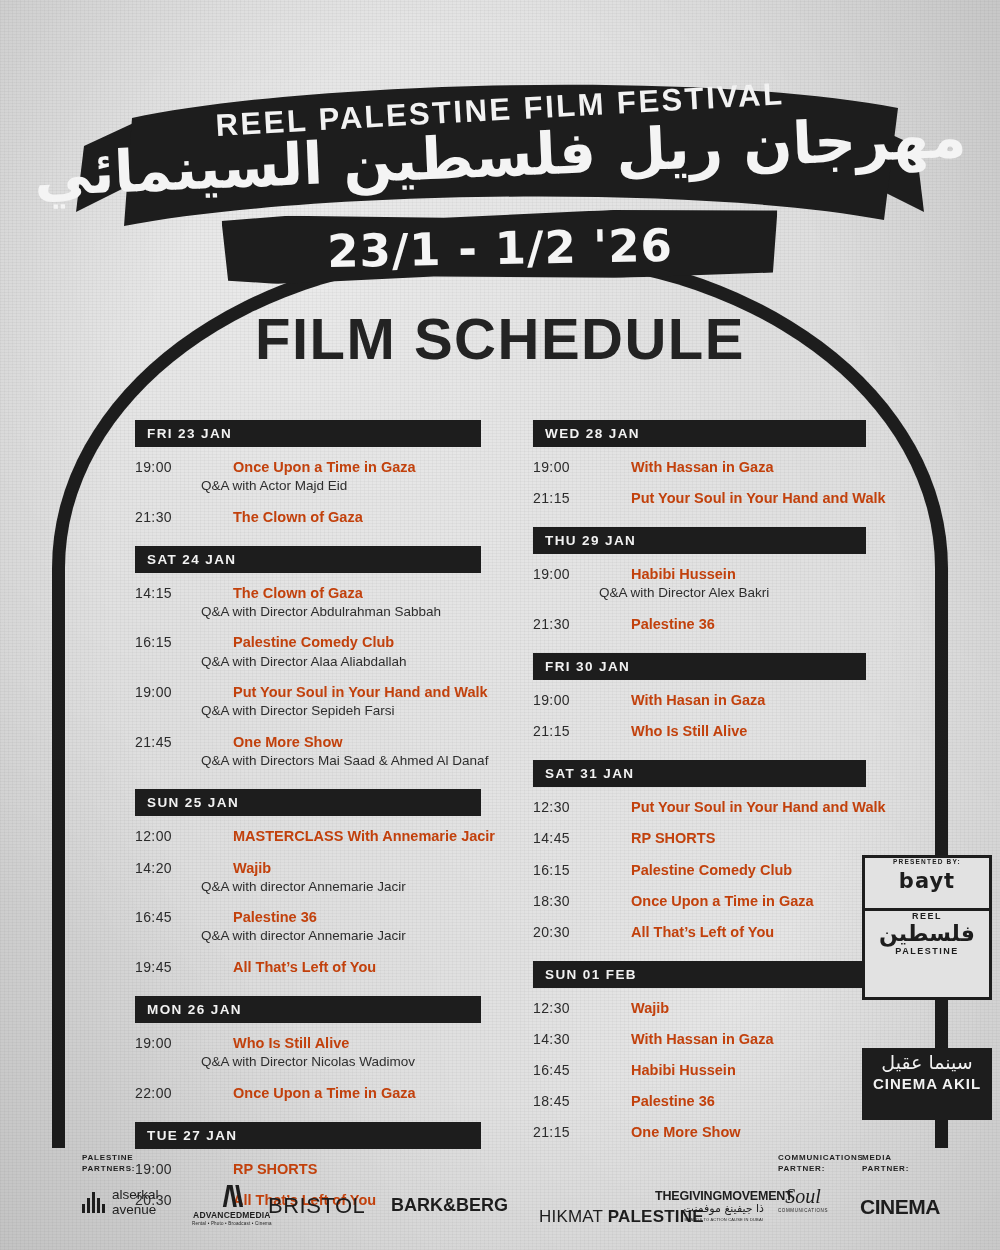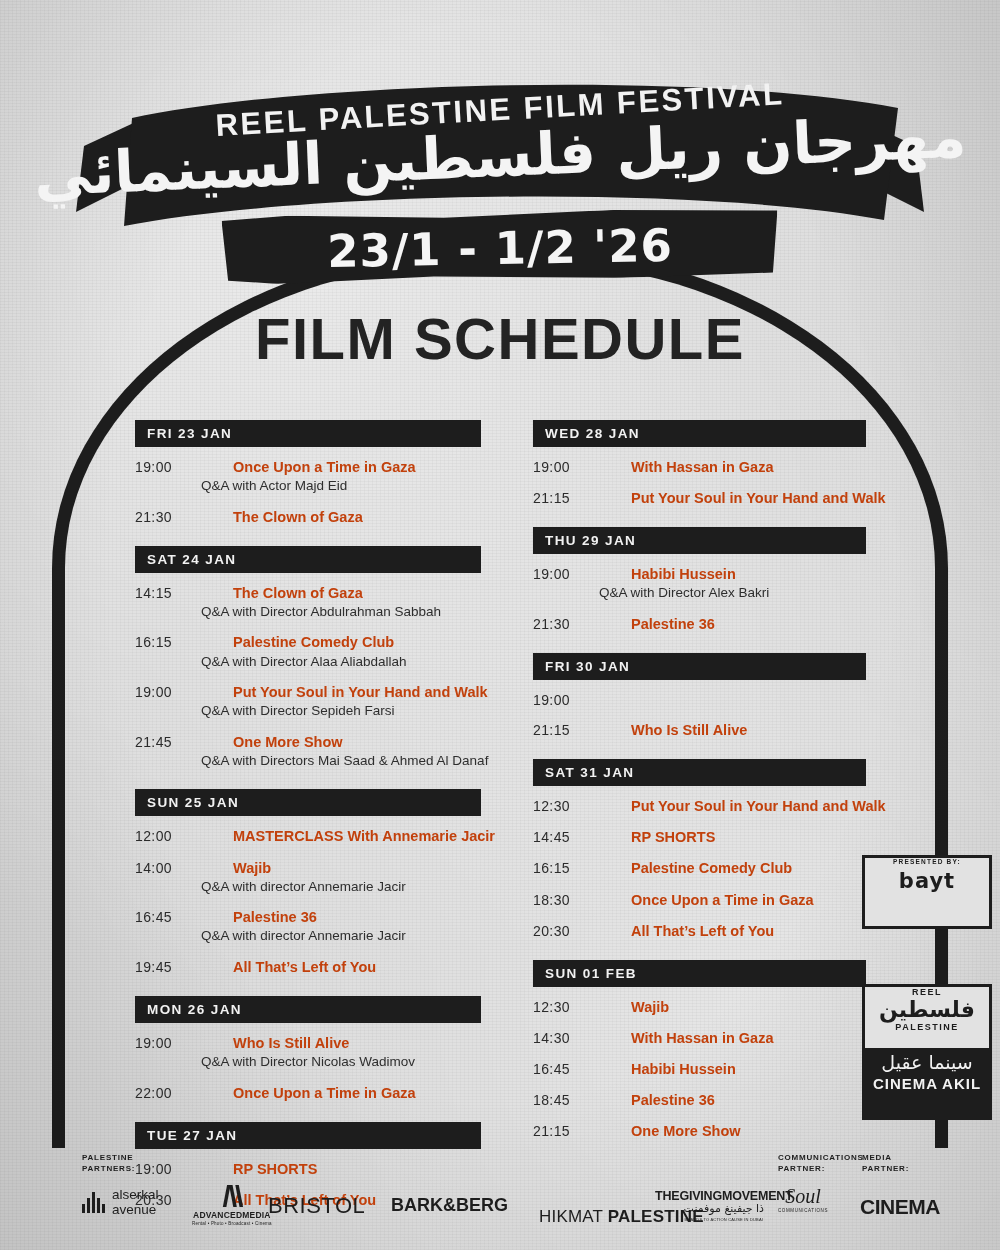--- a/index.html
+++ b/index.html
@@ -103,21 +103,21 @@
 
   
   .logo-box{
     position:absolute;z-index:5;border:3px solid #1d1d1d;background:#e2e2e2;
     display:flex;flex-direction:column;align-items:center;justify-content:flex-start;
   }
   .box-bayt{left:862px;top:855px;width:124px;height:68px;}
   .presented{font-size:6.5px;letter-spacing:1.2px;color:#1d1d1d;margin-bottom:4px;font-weight:bold;}
   .bayt{font-size:21px;font-weight:bold;letter-spacing:1px;color:#1d1d1d;font-family:"DejaVu Sans", sans-serif;}
 
-  .box-reel{left:862px;top:984px;width:124px;height:86px;}
+  .box-reel{left:862px;top:908px;width:124px;height:86px;}
   .reel-top{font-size:9px;font-weight:bold;letter-spacing:1.5px;color:#1d1d1d;}
   .reel-ar{font-size:22px;font-weight:bold;color:#1d1d1d;direction:rtl;font-family:"DejaVu Sans", sans-serif;line-height:1.15;}
   .reel-bot{font-size:9px;font-weight:bold;letter-spacing:1.5px;color:#1d1d1d;}
 
   .box-akil{left:862px;top:1048px;width:124px;height:66px;background:#1d1d1d;border-color:#1d1d1d;}
   .akil-ar{font-size:19px;color:#f2f2f2;direction:rtl;font-family:"DejaVu Sans", sans-serif;}
   .akil-en{font-size:15px;font-weight:bold;letter-spacing:1px;color:#f2f2f2;margin-top:2px;}
 
   
   .footer{position:absolute;left:0;top:1145px;width:1000px;height:105px;z-index:5;}
@@ -222,21 +222,21 @@
       </div>
       <div class="gap"></div>
       <div class="day-head">SUN 25 JAN</div>
       <div class="row">
         <div class="time">12:00</div>
         <div class="titlewrap">
           <div class="film">MASTERCLASS With Annemarie Jacir</div>
         </div>
       </div>
       <div class="row">
-        <div class="time">14:00</div>
+        <div class="time">14:20</div>
         <div class="titlewrap">
           <div class="film">Wajib</div>
           <div class="qa">Q&amp;A with director Annemarie Jacir</div>
         </div>
       </div>
       <div class="row">
         <div class="time">16:45</div>
         <div class="titlewrap">
           <div class="film">Palestine 36</div>
           <div class="qa">Q&amp;A with director Annemarie Jacir</div>
@@ -305,20 +305,23 @@
       <div class="row">
         <div class="time">21:30</div>
         <div class="titlewrap">
           <div class="film">Palestine 36</div>
         </div>
       </div>
       <div class="gap"></div>
       <div class="day-head">FRI 30 JAN</div>
       <div class="row">
         <div class="time">19:00</div>
+        <div class="titlewrap">
+          <div class="film">With Hasan in Gaza</div>
+        </div>
       </div>
       <div class="row">
         <div class="time">21:15</div>
         <div class="titlewrap">
           <div class="film">Who Is Still Alive</div>
         </div>
       </div>
       <div class="gap"></div>
       <div class="day-head">SAT 31 JAN</div>
       <div class="row">

